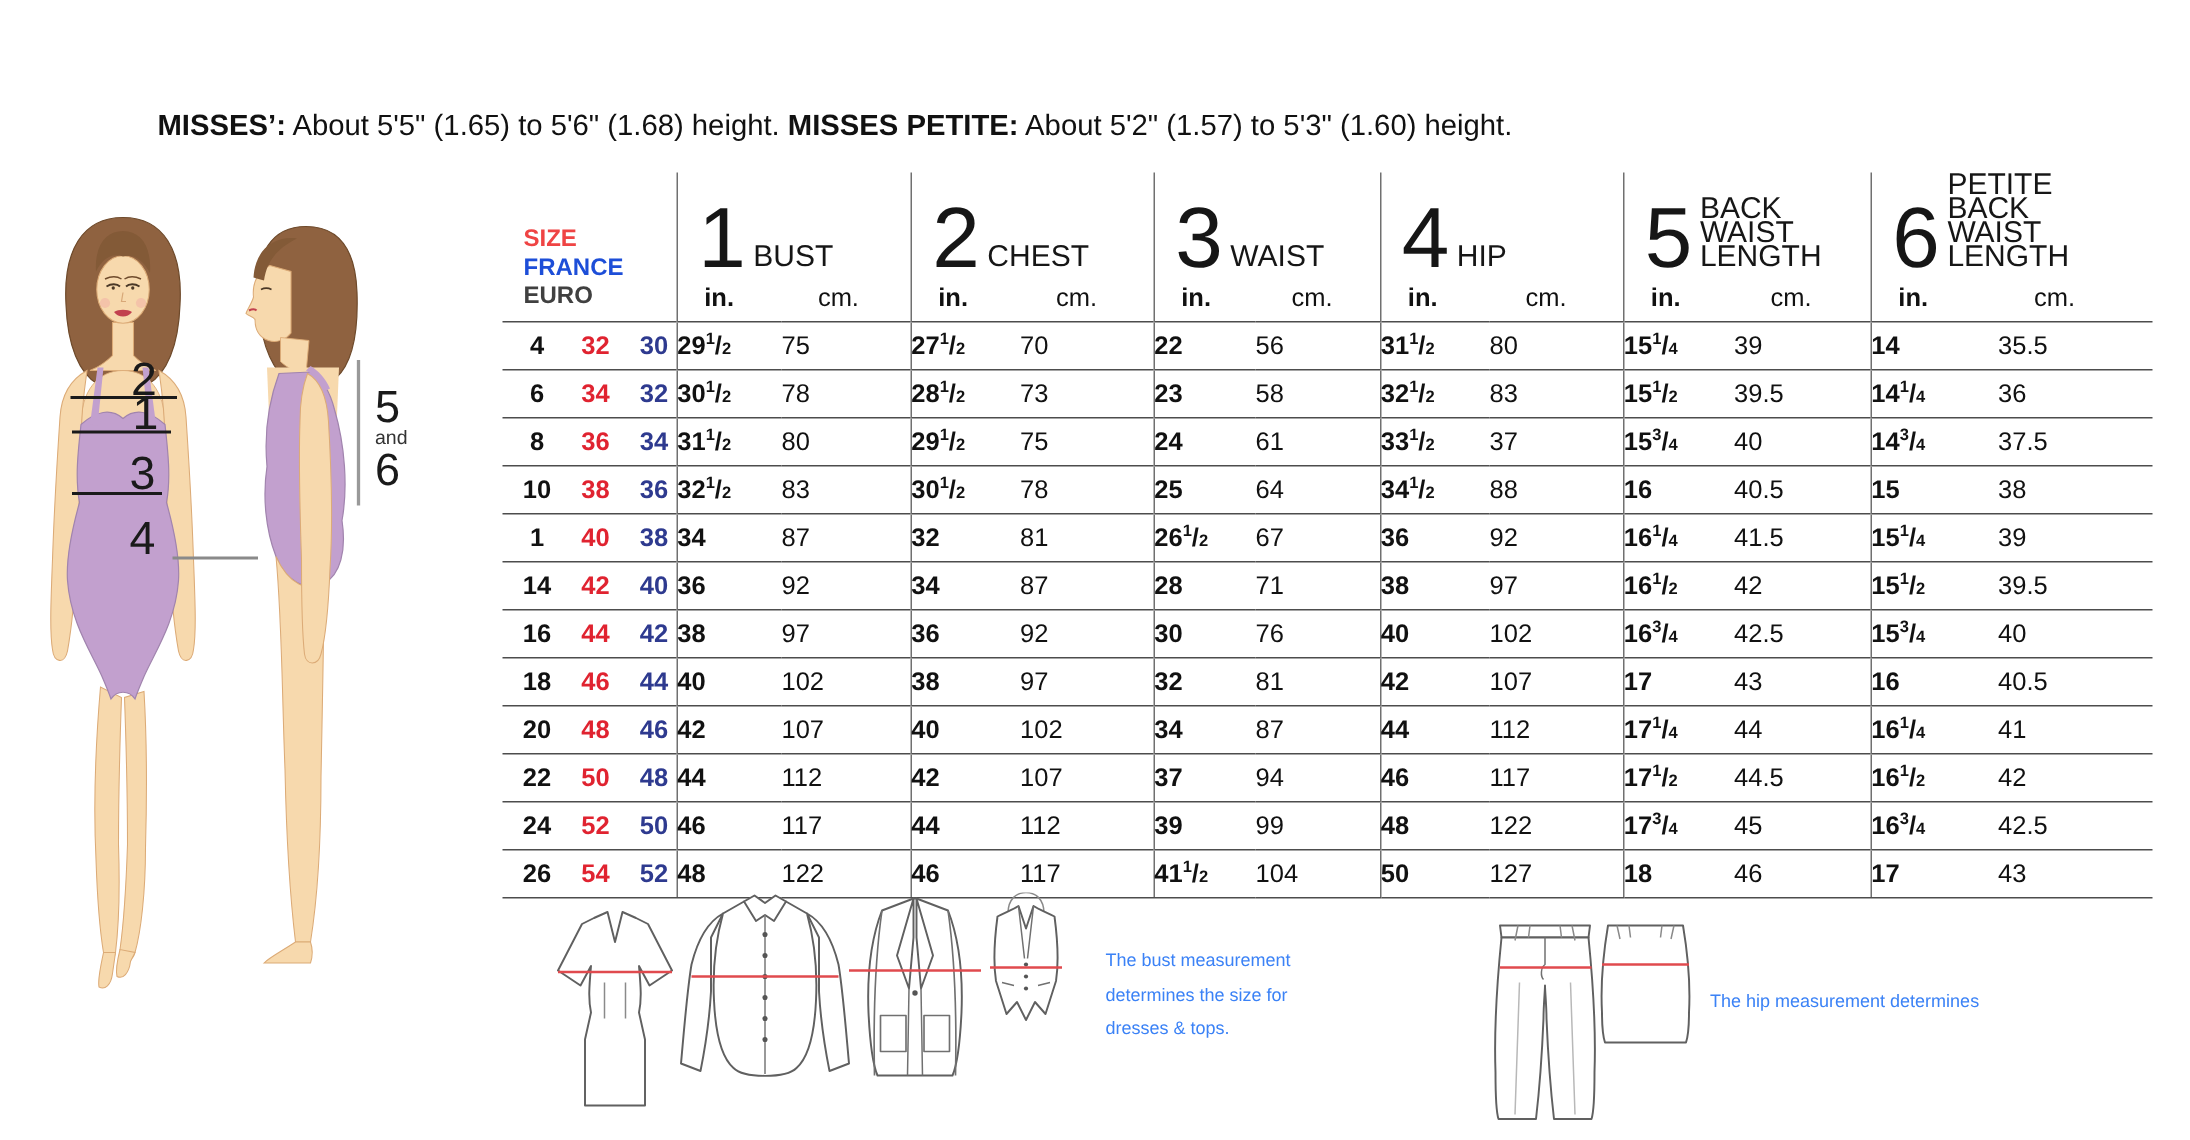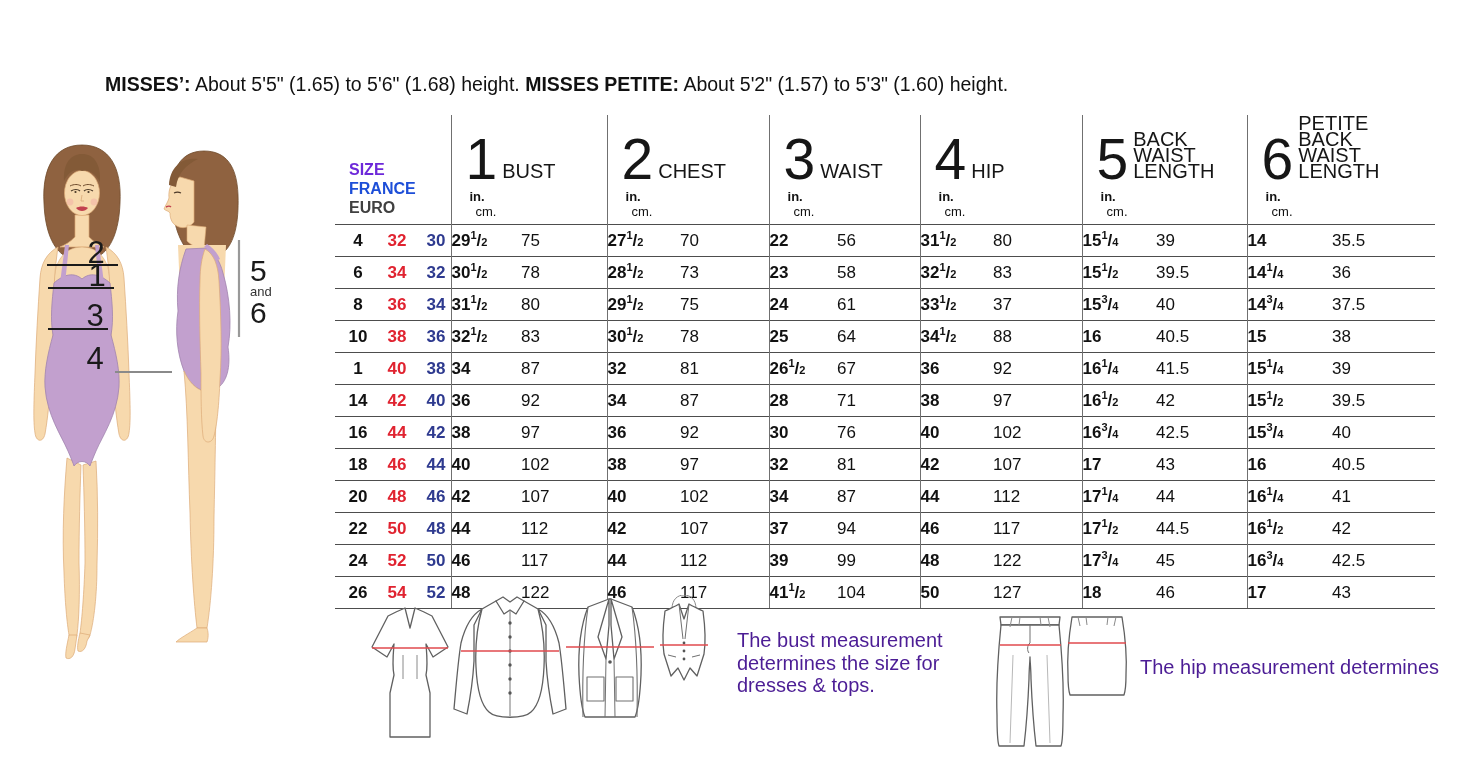--- a/index.html
+++ b/index.html
@@ -11,48 +11,48 @@
   .top-note .b{font-weight:700;}
 
   
   .chart-wrap{position:absolute;left:335px;top:115px;width:1100px;}
   table.size-table{border-collapse:collapse;table-layout:fixed;width:1100px;}
   table.size-table th,table.size-table td{padding:0;margin:0;}
   thead th{height:90px;vertical-align:bottom;text-align:left;font-weight:400;}
   .g-start{border-left:1.4px solid #707070;}
   .corner-stack{display:flex;flex-direction:column;justify-content:flex-end;height:86px;
                 padding:0 0 7px 14px;font-size:16px;font-weight:700;line-height:19px;}
-  .corner-stack .c-size{color:#6d28d9;}
+  .corner-stack .c-size{color:#ef4444;}
   .corner-stack .c-france{color:#1d4ed8;}
   .corner-stack .c-euro{color:#404040;}
   .mhead{display:flex;align-items:flex-end;padding-left:14px;}
   .bignum{font-size:57px;line-height:46px;font-weight:400;color:#161616;letter-spacing:-1px;}
   .mlabel{margin:0 0 3px 6px;font-size:20px;line-height:16px;color:#161616;}
   .mlabel.w5{width:64px;}
   .mlabel.w6{width:112px;}
-  .units{display:flex;margin-top:7px;padding-bottom:5px;font-size:13px;flex-direction:column;}
+  .units{display:flex;margin-top:7px;padding-bottom:5px;font-size:17px;}
   .u-in{font-weight:700;padding-left:18px;flex:0 0 45%;box-sizing:border-box;}
   .u-cm{padding-left:24px;}
   tbody td{height:31px;border-top:1.4px solid #4d4d4d;font-size:17px;vertical-align:middle;}
   tbody tr:last-child td{border-bottom:1.4px solid #4d4d4d;}
   td.v-in{font-weight:700;padding-left:18px;}
   td.v-cm{font-weight:400;padding-left:24px;}
   .size-wrap{display:flex;align-items:center;padding-left:10px;gap:13px;font-weight:700;}
   .size-wrap .sz{min-width:26px;text-align:center;color:#111;}
   .size-wrap .fr{min-width:26px;text-align:center;color:#e02330;}
   .size-wrap .eu{min-width:26px;text-align:center;color:#2e3a8f;}
   sup{font-size:11px;vertical-align:super;line-height:0;}
   .dn{font-size:11px;}
 
   
   .figure-svg{position:absolute;left:8px;top:133px;}
 
   
   .garment-svg{position:absolute;left:360px;top:595px;}
-  .note{position:absolute;font-size:20px;line-height:22.5px;color:#4c1d95;}
+  .note{position:absolute;font-size:12px;line-height:22.5px;color:#3b82f6;}
   .note-bust{left:737px;top:629px;}
   .note-hip{left:1140px;top:656px;}
 </style>
 </head>
 <body>
 
 <div class="page">
 
   <div class="top-note">
     <span class="b">MISSES’:</span>

